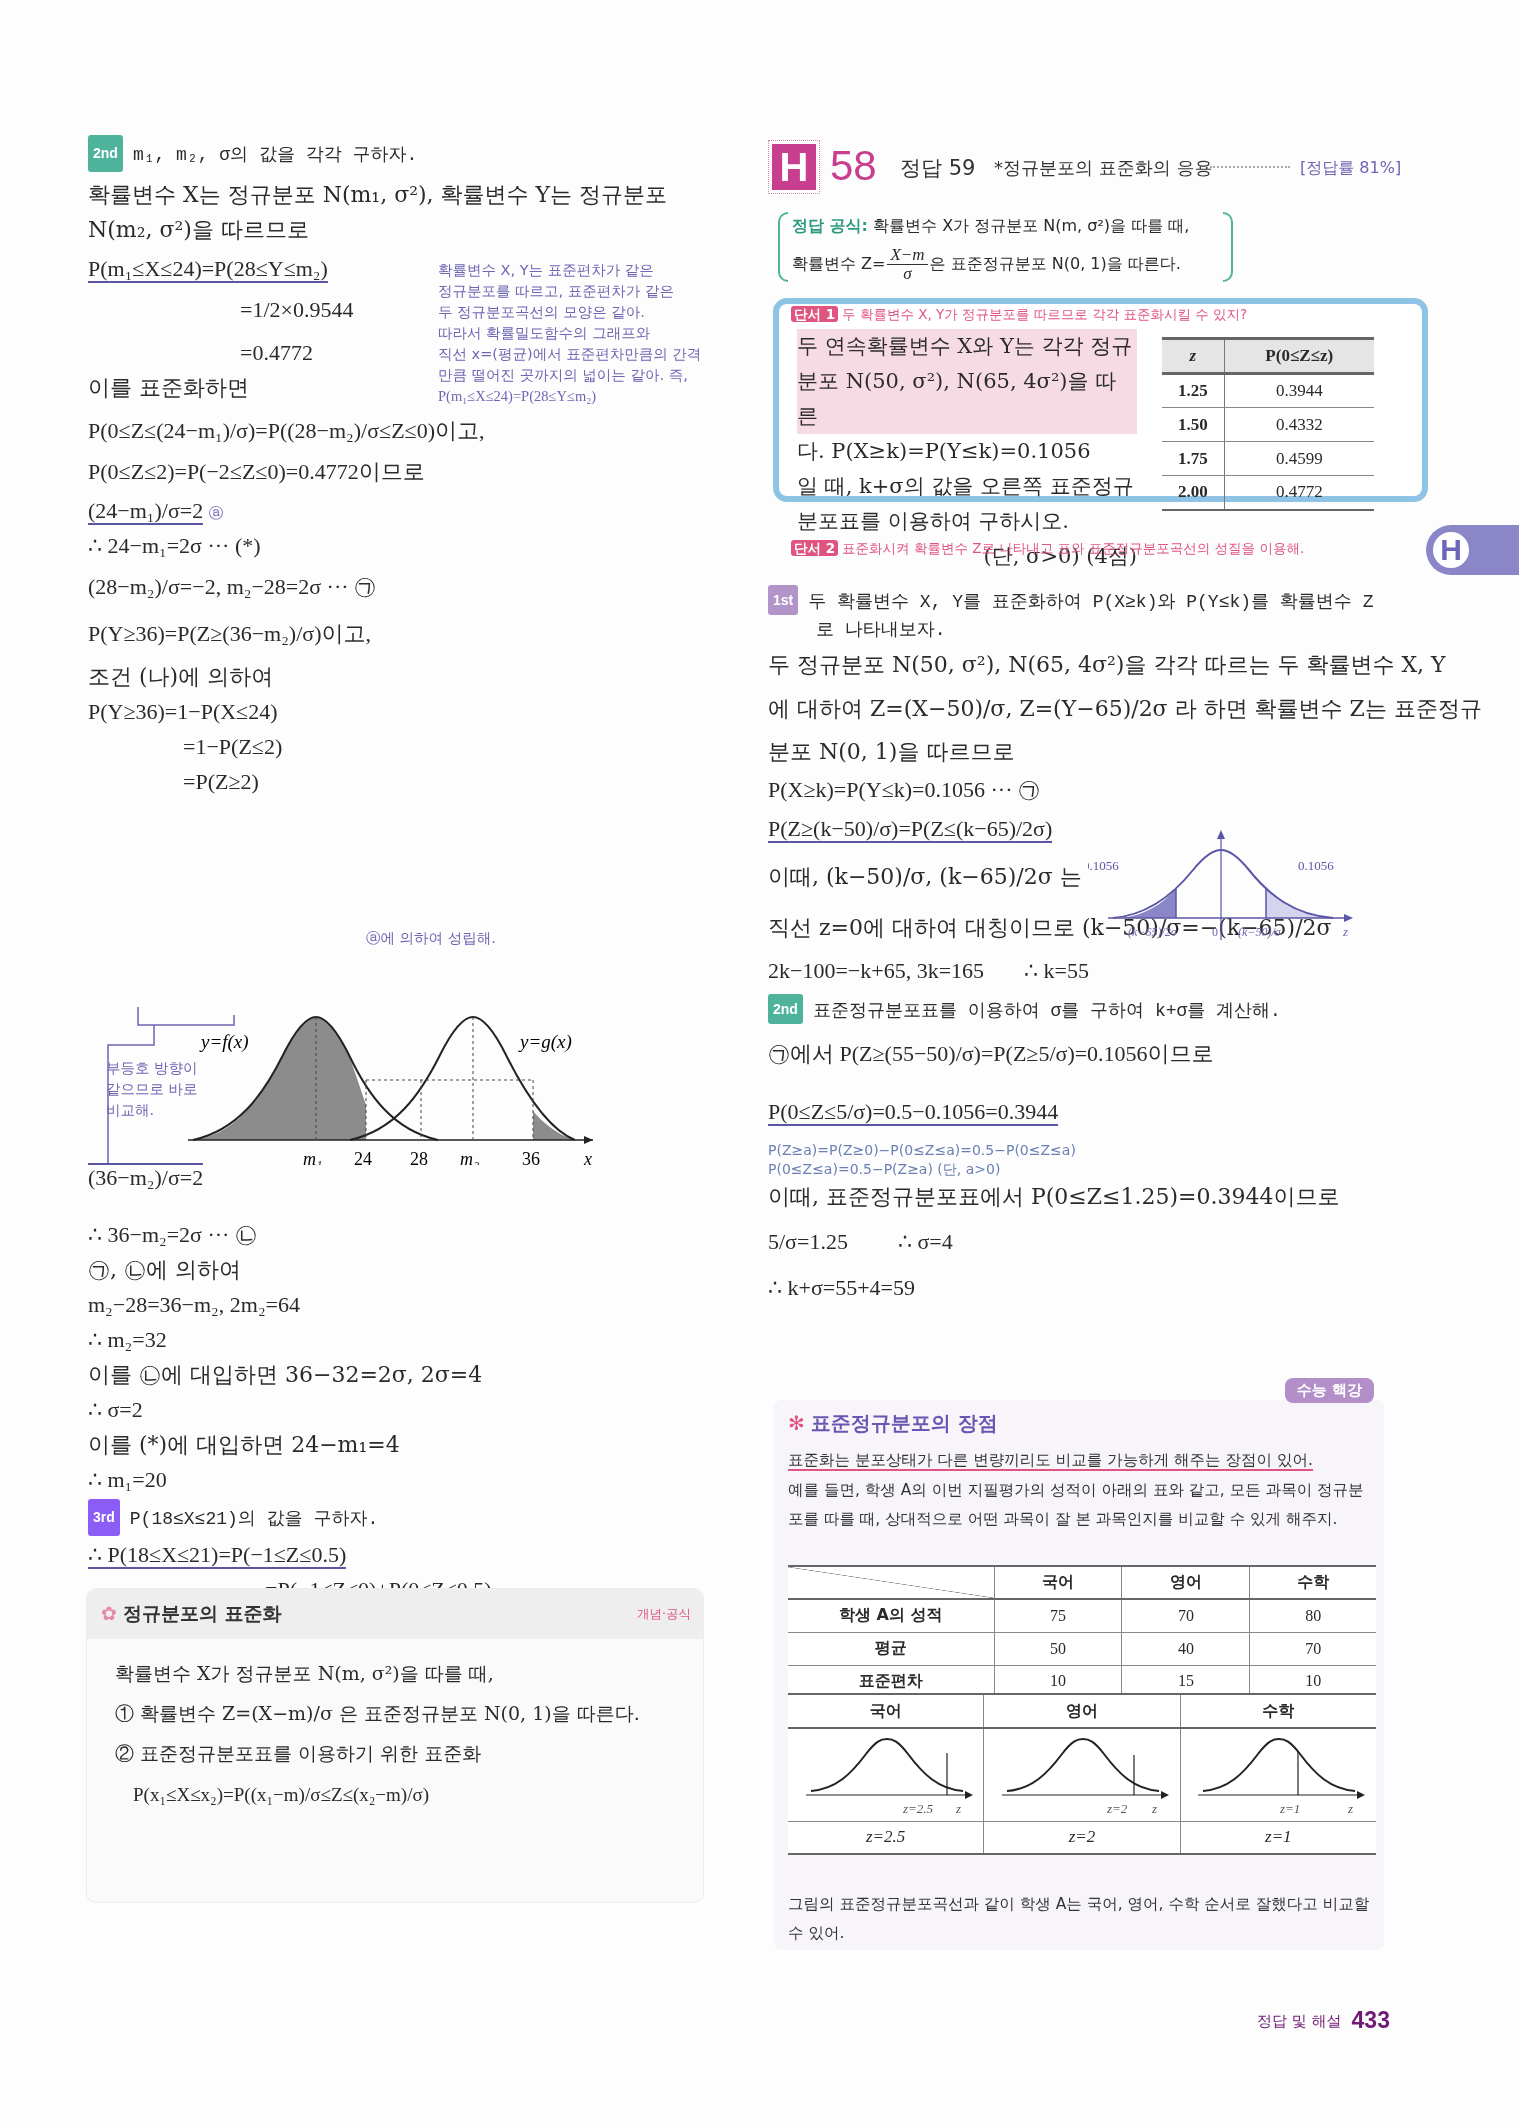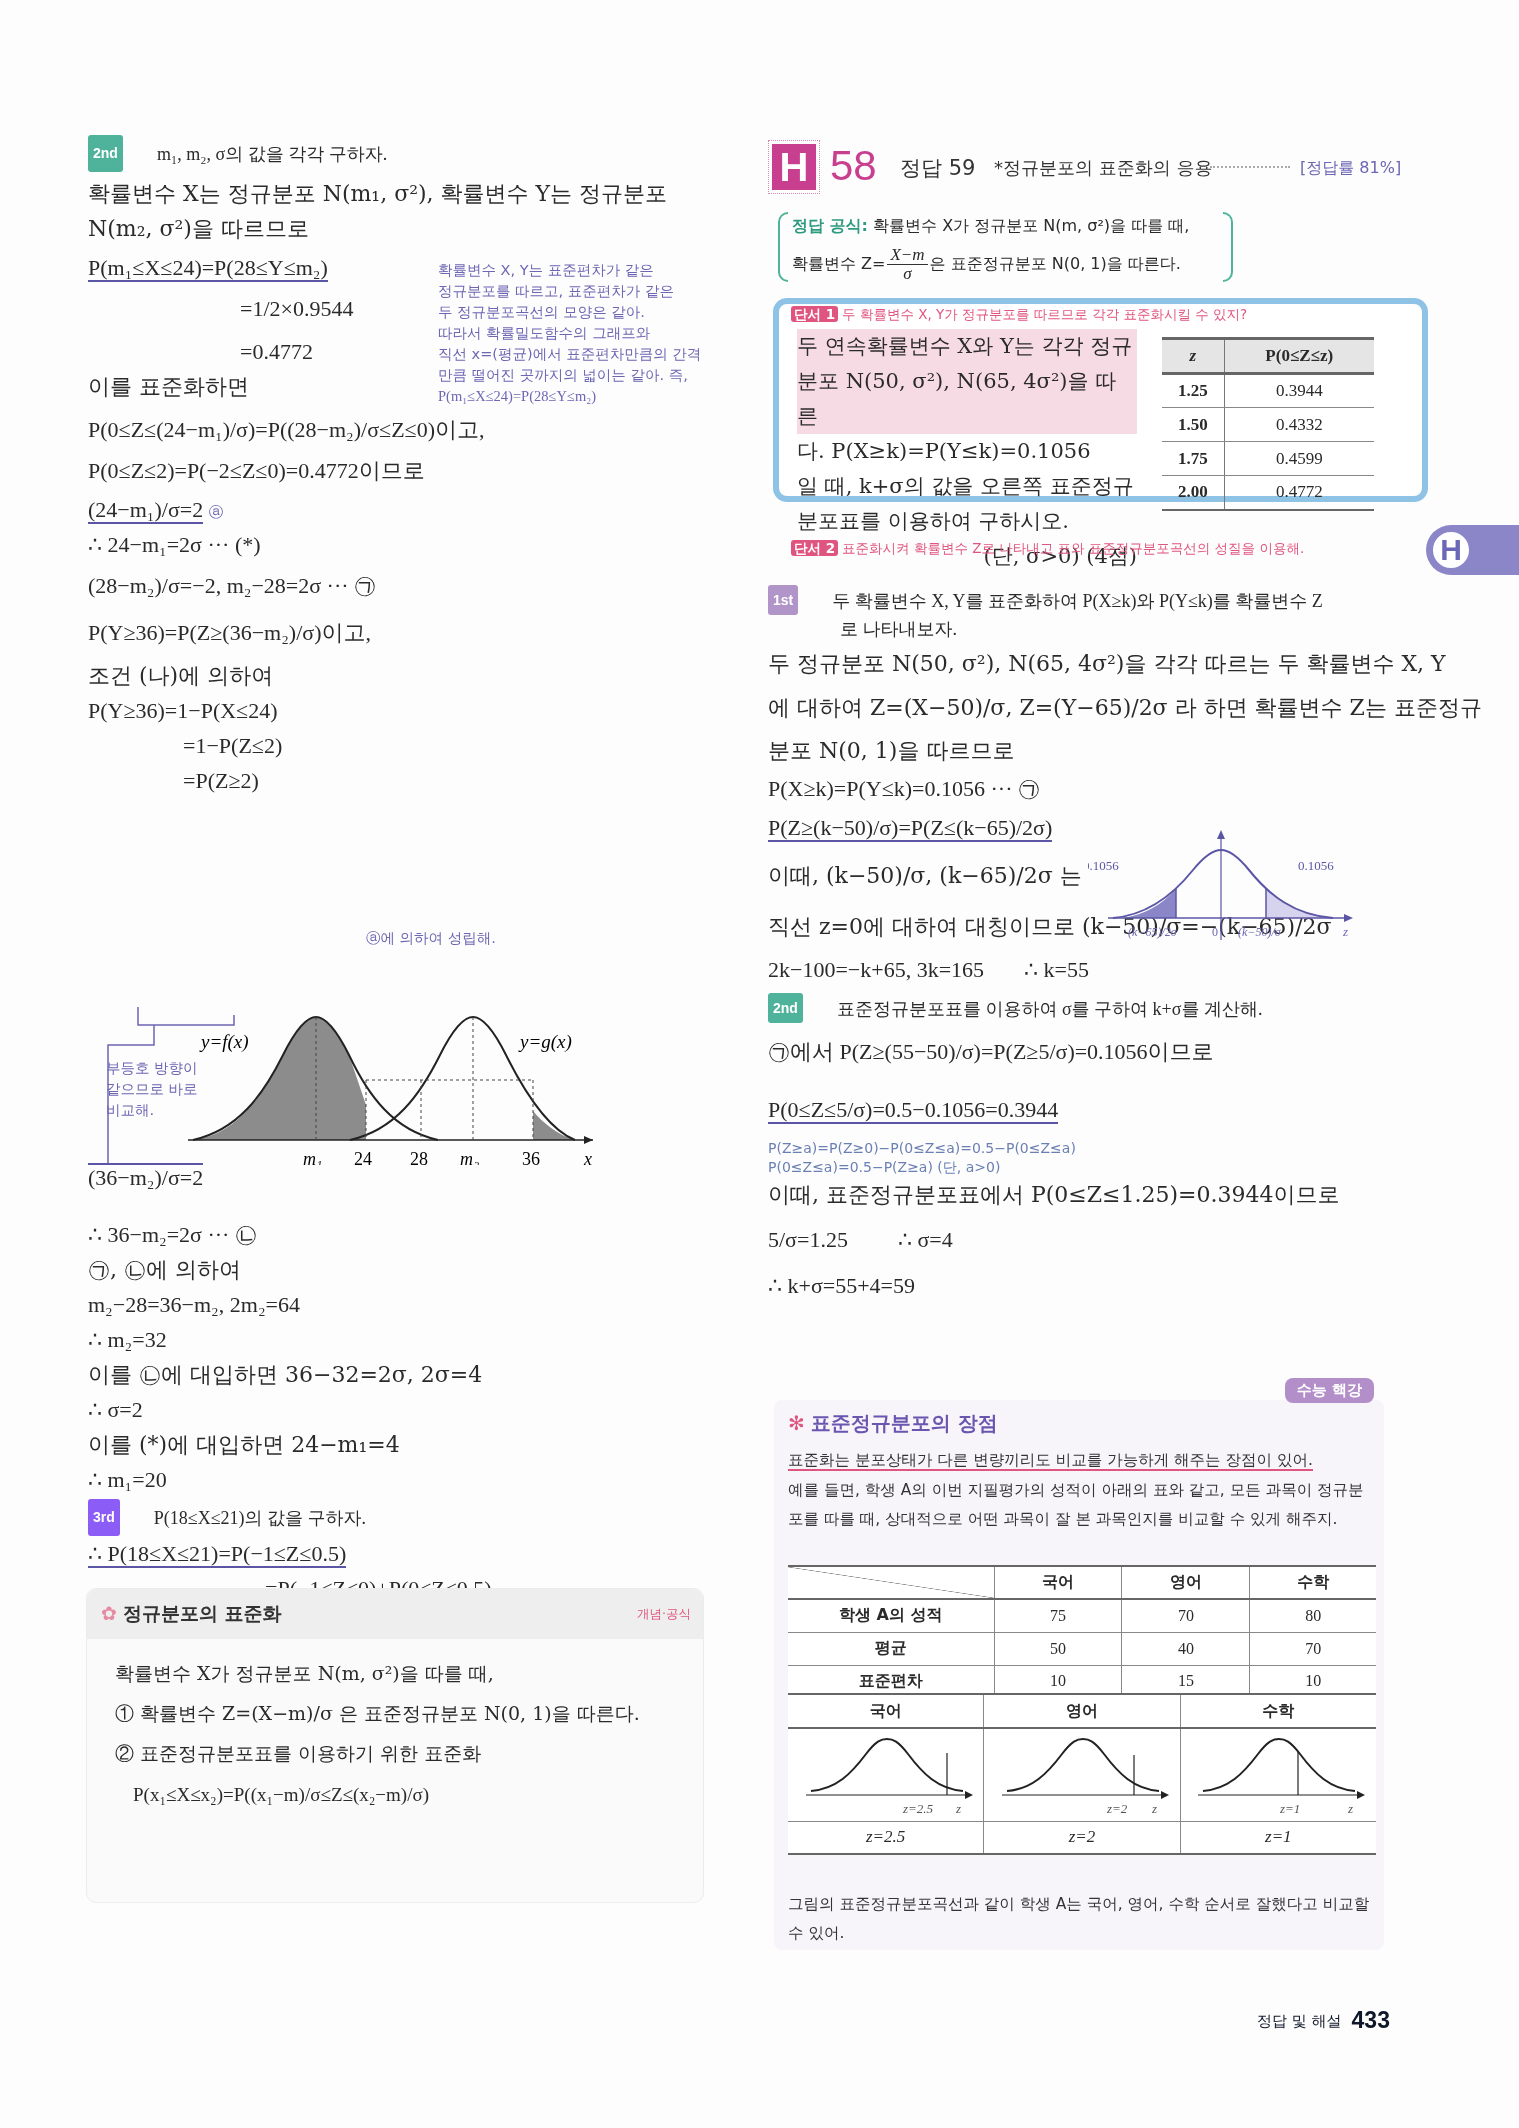--- a/index.html
+++ b/index.html
@@ -9,21 +9,21 @@
   .it { font-style: italic; }
   .col { position: absolute; }
   .left { left: 88px; top: 135px; width: 620px; }
   .right { left: 768px; top: 140px; width: 630px; }
   .line { font-size: 22px; line-height: 35px; white-space: nowrap; position: relative; }
   .badge { display: inline-block; color: #fff; font-family: "Liberation Sans", sans-serif; font-weight: bold;
            font-size: 14px; padding: 1px 5px; border-radius: 3px; margin-right: 10px; vertical-align: 2px; }
   .b-2nd { background: #4fb39c; }
   .b-3rd { background: #8b5cf6; }
   .b-1st { background: #b195c8; }
-  .step-title { font-family: Liberation Serif, serif; font-size: 18px; margin-left: 24px; }
+  .step-title { font-family: Liberation Mono, monospace; font-size: 18px; }
   .note { font-family: "DejaVu Sans", sans-serif; color: #6d66b3; font-size: 14.5px; line-height: 21px; }
   .ul { border-bottom: 2px solid #5a56a5; }
   .frac { display: inline-flex; flex-direction: column; vertical-align: middle; text-align: center; margin: 0 2px; line-height: 1.05; }
   .frac > span:first-child { border-bottom: 1.2px solid #333; padding: 0 3px; }
   .frac.sm { font-size: 17px; }
   
   .concept { position: absolute; left: 86px; top: 1588px; width: 618px; height: 315px; background: #fafafa; border: 1px solid #ececec; border-radius: 10px; }
   .concept-head { height: 50px; background: #eeeeee; border-radius: 10px 10px 0 0; position: relative; }
   .concept-title { position: absolute; left: 14px; top: 12px; font-family: "DejaVu Sans", sans-serif; font-weight: bold; font-size: 19px; color: #333; }
   .concept-title .flower { color: #e58aa2; margin-right: 6px; }
@@ -68,21 +68,21 @@
   .stable tr:first-child th { border-top: 2.5px solid #666; border-bottom: 2.5px solid #666; font-family: "DejaVu Sans", sans-serif; font-weight: bold; }
   .stable th.rh { font-family: "DejaVu Sans", sans-serif; font-weight: bold; border-right: 1.5px solid #888; width: 206px; }
   .stable td { border-left: 1.5px solid #888; }
   .stable tr:last-child td, .stable tr:last-child th { border-bottom: 2.5px solid #666; }
   .ctable { position: absolute; left: 14px; top: 293px; width: 588px; border-collapse: collapse; background: #fff; }
   .ctable th { height: 34px; font-family: "DejaVu Sans", sans-serif; font-weight: bold; font-size: 16px; border-top: 2.5px solid #666; border-bottom: 2.5px solid #666; }
   .ctable td, .ctable th { border-left: 1.5px solid #888; text-align: center; }
   .ctable td:first-child, .ctable th:first-child { border-left: none; }
   .ctable td.g { height: 90px; border-bottom: 1.5px solid #888; }
   .ctable td.z { height: 32px; font-size: 17px; font-style: italic; border-bottom: 2.5px solid #666; }
-  .footer { position: absolute; left: 1257px; top: 2007px; font-family: "DejaVu Sans", sans-serif; font-size: 15px; color: #0f172a; }
+  .footer { position: absolute; left: 1257px; top: 2007px; font-family: "DejaVu Sans", sans-serif; font-size: 15px; color: #701a75; }
   .footer .pg { font-family: "Liberation Sans", sans-serif; font-weight: bold; font-size: 23px; margin-left: 10px; vertical-align: -2px; }
   svg text { font-family: "Liberation Serif", serif; }
 </style>
 </head>
 <body>
 
 <div class="col left">
 
   <div class="line" style="margin-bottom:4px;">
     <span class="badge b-2nd">2nd</span><span class="step-title">m₁, m₂, σ의 값을 각각 구하자.</span>

